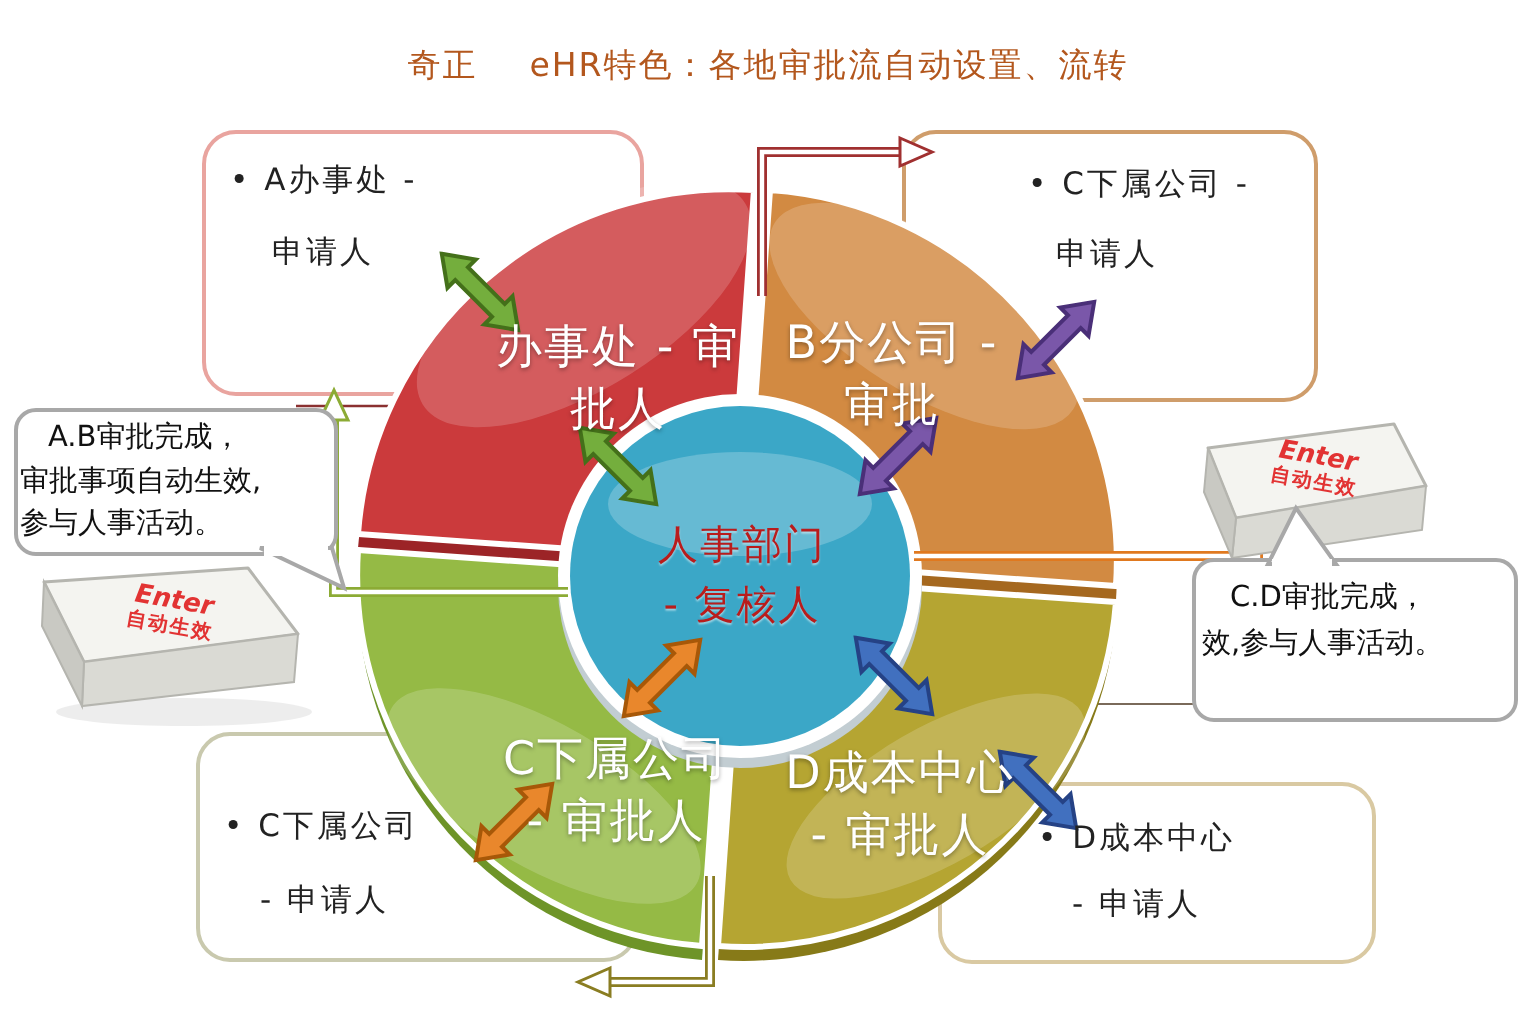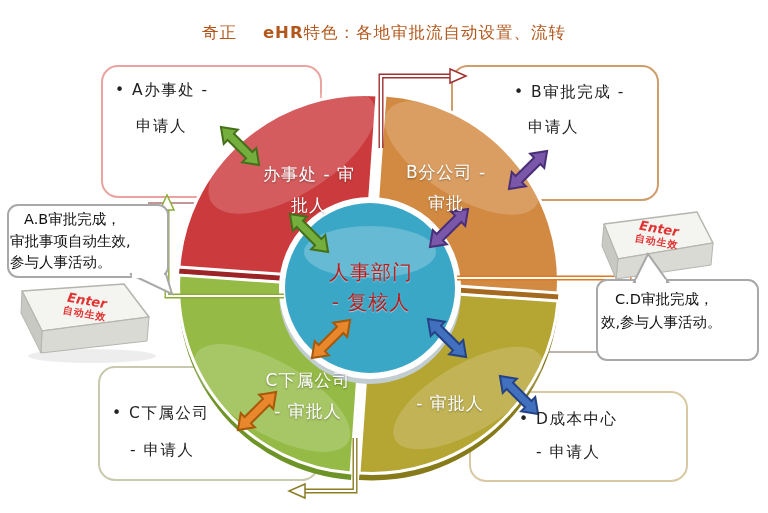--- a/index.html
+++ b/index.html
@@ -1,23 +1,23 @@
 <!DOCTYPE html>
 <html><head>
 <meta charset="utf-8">
 <style>
   html,body{margin:0;padding:0;background:#fff;}
   .stage{position:relative;width:768px;height:513px;background:#fff;overflow:hidden;
          font-family:"DejaVu Sans","Liberation Sans",sans-serif;}
   .stage svg{position:absolute;left:0;top:0;}
   .lbl{position:absolute;white-space:nowrap;}
   .title{left:0;top:22px;width:768px;text-align:center;font-size:16.5px;letter-spacing:1px;color:#b3571d;}
-  .title b{font-weight:bold;margin-left:26px;}
+  .title b{font-weight:normal;margin-left:26px;}
   .boxtxt{font-size:15.5px;color:#222;letter-spacing:1.5px;}
-  .qlbl{transform:translate(-50%,-50%);text-align:center;font-size:17px;line-height:31px;color:#fff;
+  .qlbl{transform:translate(-50%,-50%);text-align:center;font-size:23px;line-height:31px;color:#fff;
         letter-spacing:1px;text-shadow:0 1px 2px rgba(0,0,0,.35);}
   .clbl{transform:translate(-50%,-50%);text-align:center;font-size:20px;line-height:30px;color:#b91c1c;
         letter-spacing:1px;text-shadow:0 1px 1px rgba(255,255,255,.5);}
   .callout{font-size:14.5px;line-height:21.5px;color:#111;}
   .callout .ind{padding-left:14px;}
   .keytxt{width:84px;text-align:center;color:#e23333;transform:rotate(10deg);line-height:1.1;}
   .keytxt .en{font-size:13px;font-weight:bold;font-style:italic;display:block;}
   .keytxt .cn{font-size:10px;font-weight:bold;display:block;letter-spacing:1px;}
 </style>
 </head>
@@ -113,40 +113,41 @@
     <rect x="597" y="280" width="161" height="80" rx="10" fill="#fff" stroke-width="2" stroke="#a8a8a8"></rect>
     <polygon points="634,282 668,282 648,254" fill="#fff" stroke-width="2" stroke="#a8a8a8"></polygon>
     <rect x="636" y="279.5" width="30" height="5.5" fill="#fff"></rect>
   </g>
 </svg>
 
 <div class="lbl title"><span>奇正</span><b>eHR</b><span>特色：各地审批流自动设置、流转</span></div>
 
 <div class="lbl boxtxt" style="left:115px;top:80px">• A办事处 -</div>
 <div class="lbl boxtxt" style="left:136px;top:116px">申请人</div>
-<div class="lbl boxtxt" style="left:514px;top:82px">• B审批完成 -</div>
+<div class="lbl boxtxt" style="left:514px;top:82px">• C下属公司 -</div>
 <div class="lbl boxtxt" style="left:528px;top:117px">申请人</div>
 <div class="lbl boxtxt" style="left:112px;top:403px">• C下属公司</div>
 <div class="lbl boxtxt" style="left:130px;top:440px">- 申请人</div>
 <div class="lbl boxtxt" style="left:519px;top:409px">• D成本中心</div>
 <div class="lbl boxtxt" style="left:536px;top:442px">- 申请人</div>
 
 <div class="lbl qlbl" style="left:309px;top:190px">
   <div>办事处 - 审</div>
   <div>批人</div>
 </div>
 <div class="lbl qlbl" style="left:446px;top:188px">
   <div>B分公司 -</div>
   <div>审批</div>
 </div>
 <div class="lbl qlbl" style="left:308px;top:396px">
   <div>C下属公司</div>
   <div>- 审批人</div>
 </div>
 <div class="lbl qlbl" style="left:450px;top:403px">
+  <div>D成本中心</div>
   <div>- 审批人</div>
 </div>
 
 <div class="lbl clbl" style="left:371px;top:287px">
   <div>人事部门</div>
   <div>- 复核人</div>
 </div>
 
 <div class="lbl callout" style="left:10px;top:209px;width:180px">
   <div class="ind">A.B审批完成，</div>

